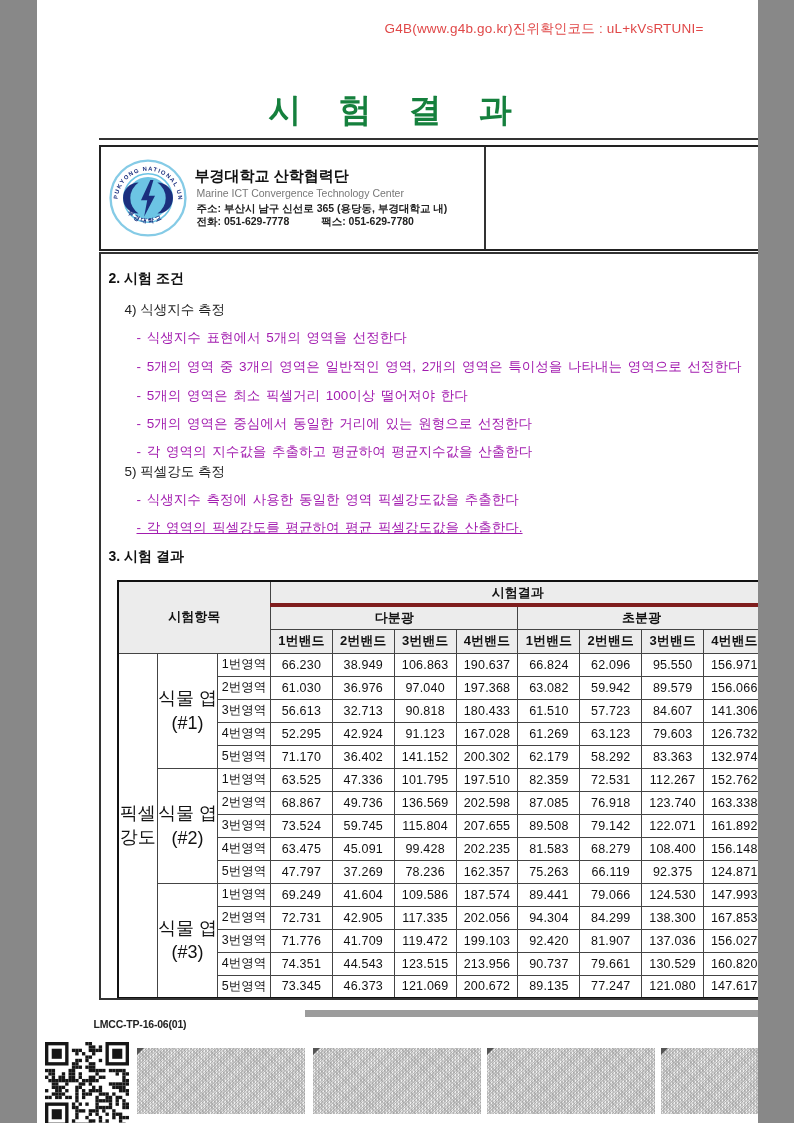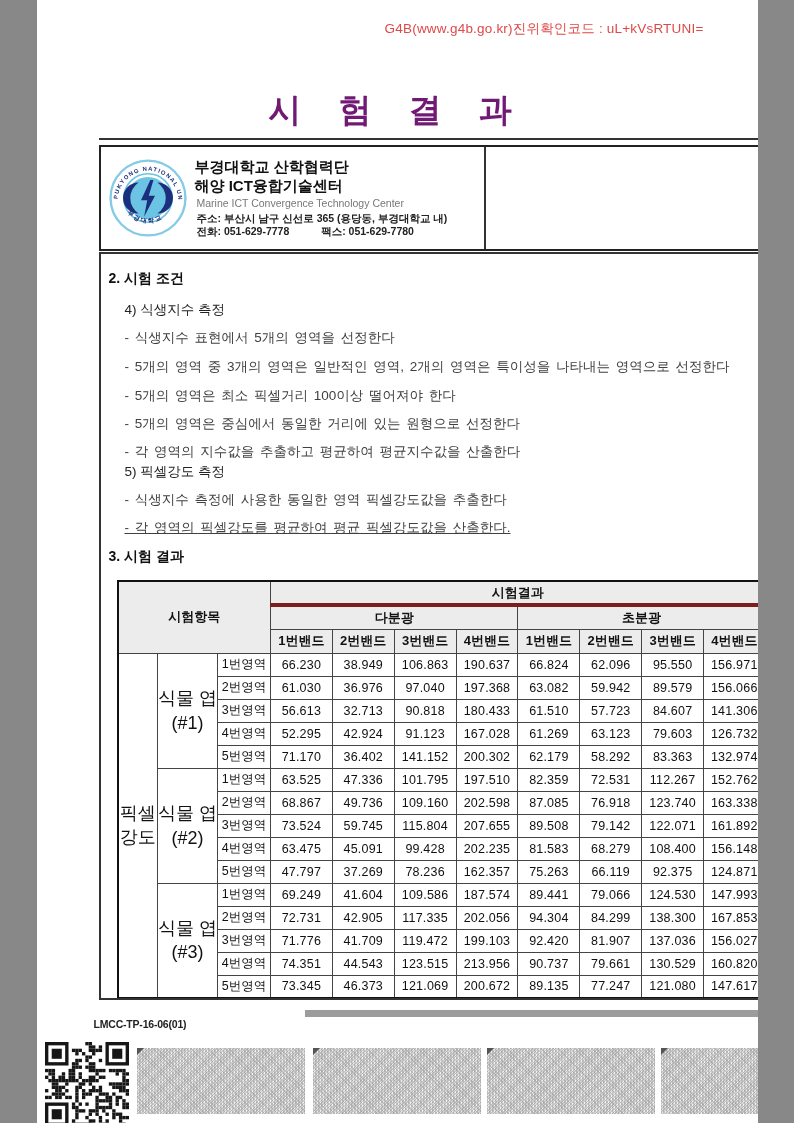--- a/index.html
+++ b/index.html
@@ -4,21 +4,21 @@
 <style>
   * { margin:0; padding:0; box-sizing:border-box; }
   body { background:#888; font-family:"Liberation Sans","DejaVu Sans",sans-serif; }
   .page { position:relative; width:721px; height:1123px; background:#fff; margin:0 auto;
           overflow:hidden; color:#1c1c1c; }
 
   .verify { position:absolute; top:20px; right:54px; font-size:13.5px; color:#e04848;
             letter-spacing:0.2px; }
 
   .doc-title { position:absolute; top:88px; left:0; width:100%; text-align:center;
-               font-size:33px; font-weight:bold; letter-spacing:14px; color:#701a75; }
+               font-size:33px; font-weight:bold; letter-spacing:14px; color:#15803d; }
   .title-rule { position:absolute; top:138px; left:62px; width:670px; height:0;
                 border-top:2px solid #333; }
 
   
   .head-box { position:absolute; top:145px; left:62px; width:670px; height:106px;
               border:2px solid #222; display:flex; }
   .head-org { width:385px; border-right:2px solid #333; display:flex; align-items:center;
               padding:6px 4px 6px 8px; }
   .head-report { width:161px; border-right:2px solid #333; padding:14px 0 0 12px; }
   .head-empty { flex:1; }
@@ -31,21 +31,21 @@
   .report-line .val { font-weight:bold; }
   .page-line { font-size:13px; }
   .page-line .lbl { font-weight:bold; margin-right:8px; }
 
   
   .content-box { position:absolute; top:252px; left:62px; width:670px; height:748px;
                  border:2px solid #333; overflow:hidden; }
   .sec-heading { position:absolute; left:8px; font-size:14px; font-weight:bold; color:#111;
                  white-space:nowrap; }
   .sub-title { position:absolute; left:24px; font-size:13.5px; color:#222; white-space:nowrap; }
-  .cond-item { position:absolute; left:24px; font-size:13.5px; color:#404040;
+  .cond-item { position:absolute; left:36px; font-size:13.5px; color:#a21caf;
                white-space:nowrap; word-spacing:2px; }
 
   
   .results-table { position:absolute; top:326px; left:16px; border-collapse:collapse;
                    table-layout:fixed; font-size:12.5px; color:#111; }
   .results-table th, .results-table td { border:1px solid #444; text-align:center;
                    vertical-align:middle; overflow:hidden; white-space:nowrap; padding:0; }
   .results-table th { background:#ececec; font-weight:bold; font-size:13px; height:24px; }
   .results-table td { height:23px; background:#fff; }
   .results-table { border:2px solid #111; }
@@ -97,21 +97,20 @@
         <polygon points="53,27 41,53 49,53 45,74 59,47 51,47 57,27" fill="#1b2f7e"></polygon>
         <text font-size="7.5" fill="#1b2f7e" letter-spacing="1.5" font-weight="bold">
           <textPath href="#arcTop" startOffset="2%">PUKYONG NATIONAL UNIVERSITY</textPath>
         </text>
         <text font-size="8" fill="#1b2f7e" font-weight="bold">
           <textPath href="#arcBot" startOffset="12%">부 경 대 학 교</textPath>
         </text>
       </svg>
       <div class="org-text">
         <div class="org-kr">부경대학교 산학협력단</div>
-        <div class="org-kr">해양 ICT융합기술센터</div>
         <div class="org-en">Marine ICT Convergence Technology Center</div>
         <div class="org-addr">주소: 부산시 남구 신선로 365 (용당동, 부경대학교 내)</div>
         <div class="org-tel">
           <span>전화: 051-629-7778</span>
           <span style="display:inline-block;width:26px;"></span>
           <span>팩스:  051-629-7780</span>
         </div>
       </div>
     </div>
     <div class="head-empty"></div>
@@ -240,21 +239,21 @@
             <td class="val">197.510</td>
             <td class="val">82.359</td>
             <td class="val">72.531</td>
             <td class="val">112.267</td>
             <td class="val">152.762</td>
           </tr>
           <tr>
             <td class="area">2번영역</td>
             <td class="val">68.867</td>
             <td class="val">49.736</td>
-            <td class="val">109.160</td>
+            <td class="val">136.569</td>
             <td class="val">202.598</td>
             <td class="val">87.085</td>
             <td class="val">76.918</td>
             <td class="val">123.740</td>
             <td class="val">163.338</td>
           </tr>
           <tr>
             <td class="area">3번영역</td>
             <td class="val">73.524</td>
             <td class="val">59.745</td>

